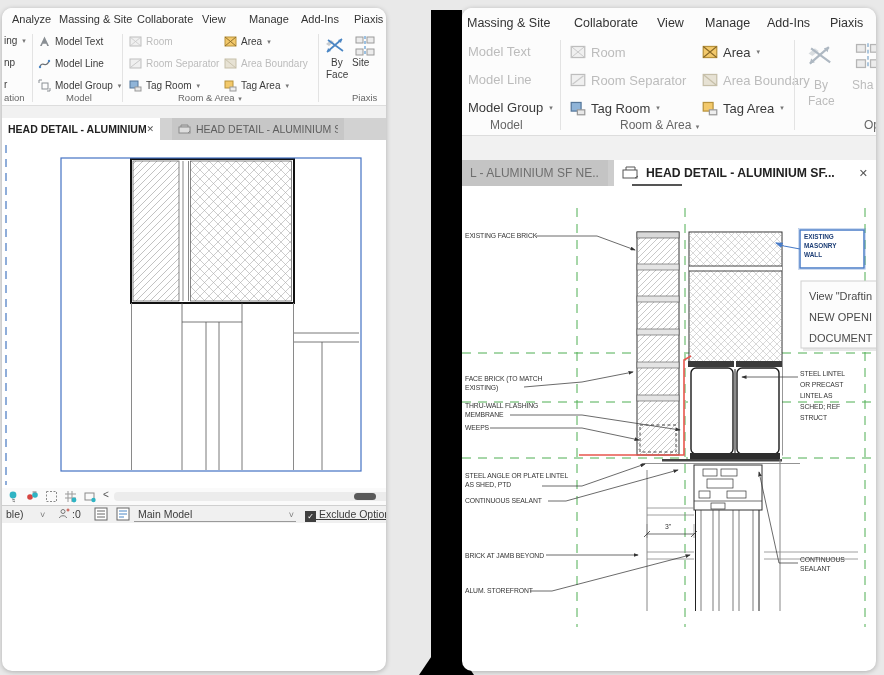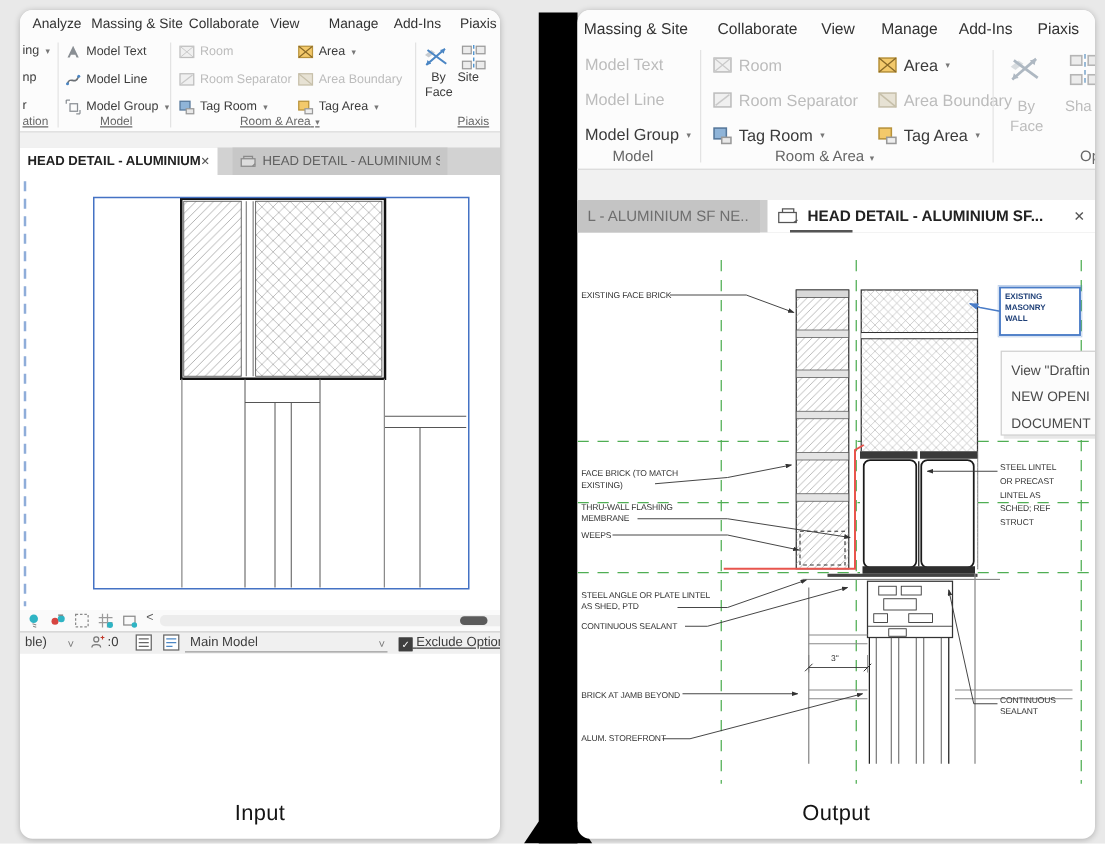--- a/index.html
+++ b/index.html
@@ -1,28 +1,28 @@
 <!DOCTYPE html>
 <html><head>
 <meta charset="utf-8">
 <style>
   html,body{margin:0;padding:0;background:#fff;}
   .stage{position:relative;width:884px;height:675px;background:#e9e9e9;font-family:"Liberation Sans",sans-serif;overflow:hidden;}
   .card{position:absolute;top:8px;height:663px;background:#fff;border-radius:10px;box-shadow:0 1px 5px rgba(0,0,0,.25);overflow:hidden;z-index:2;}
-  .card.input{left:16px;width:384px;}
+  .card.input{left:2px;width:384px;}
   .card.output{left:462px;width:414px;}
   .bar{position:absolute;left:431px;top:10px;width:31px;height:665px;background:#000;z-index:1;}
   .bar-flare{position:absolute;left:419px;top:657px;width:55px;height:18px;background:#000;clip-path:polygon(22% 0,78% 0,100% 100%,0 100%);z-index:1;}
   .abs{position:absolute;}
   .rtab{position:absolute;font-size:11px;color:#333;white-space:nowrap;}
   .rtab2{position:absolute;font-size:12.5px;color:#333;white-space:nowrap;}
   .ri{position:absolute;display:flex;align-items:center;gap:4px;font-size:10px;color:#3c3c3c;white-space:nowrap;}
   .ri2{position:absolute;display:flex;align-items:center;gap:5px;font-size:13px;color:#3a3a3a;white-space:nowrap;}
   .dis{color:#bcbcbc;}
-  .pl{position:absolute;font-size:9.5px;color:#666;white-space:nowrap;text-decoration:underline;}
+  .pl{position:absolute;font-size:9.5px;color:#666;white-space:nowrap;}
   .pl2{position:absolute;font-size:12px;color:#666;white-space:nowrap;}
   .vdiv{position:absolute;width:1px;background:#e3e3e3;}
   .dd{font-size:7px;color:#777;margin-left:1px;}
   .ribbon{position:absolute;left:0;top:0;width:100%;background:#fcfcfc;}
   .gapband{position:absolute;left:0;width:100%;background:#f1f1f1;border-top:1px solid #ddd;}
   .doctabs{position:absolute;left:0;width:100%;background:#d2d2d2;}
   .dtab{position:absolute;top:0;display:flex;align-items:center;box-sizing:border-box;}
   .dtab.active{background:#fff;font-weight:bold;color:#222;}
   .dtab.inactive{background:#c7c7c7;color:#5e5e5e;}
   .closex{margin-left:auto;font-size:9px;color:#555;font-weight:normal;}
@@ -329,21 +329,20 @@
           </svg>
         </span>
       <div class="sb" style="left:132px;top:0;width:162px;height:15px;border-bottom:1px solid #9a9a9a;">
         <span style="position:absolute;left:4px;top:2px;">Main Model</span>
         <span class="chev" style="position:absolute;right:2px;top:4px;">˅</span>
       </div>
       <span class="sb" style="left:303px;top:2px;text-decoration:underline;"><span class="cb on">✓</span> <span>Exclude Options</span></span>
       <span class="sb" style="left:396px;top:2px;"><span class="cb"></span> <span>Edita</span></span>
     </div>
 
-    <div class="biglabel" style="top:632px;">Input</div>
   </div>
 
   <div class="card output">
 
     <div class="ribbon" style="height:127px;border-bottom:1px solid #dcdcdc;">
       <span class="rtab2" style="left:5px;top:8px;">Massing &amp; Site</span>
       <span class="rtab2" style="left:112px;top:8px;">Collaborate</span>
       <span class="rtab2" style="left:195px;top:8px;">View</span>
       <span class="rtab2" style="left:243px;top:8px;">Manage</span>
       <span class="rtab2" style="left:305px;top:8px;">Add-Ins</span>
@@ -595,15 +594,14 @@
 
       <g>
         <rect x="341" y="276" width="80" height="67" fill="#bbb" opacity=".35"></rect>
         <rect x="339" y="273" width="80" height="67" fill="#fcfcfc" stroke="#d0d0d0"></rect>
         <text class="tt" x="347" y="292">View "Draftin</text>
         <text class="tt" x="347" y="313">NEW OPENI</text>
         <text class="tt" x="347" y="334">DOCUMENT</text>
       </g>
     </svg>
 
-    <div class="biglabel" style="top:632px;">Output</div>
   </div>
 </div>
 
 </body></html>

